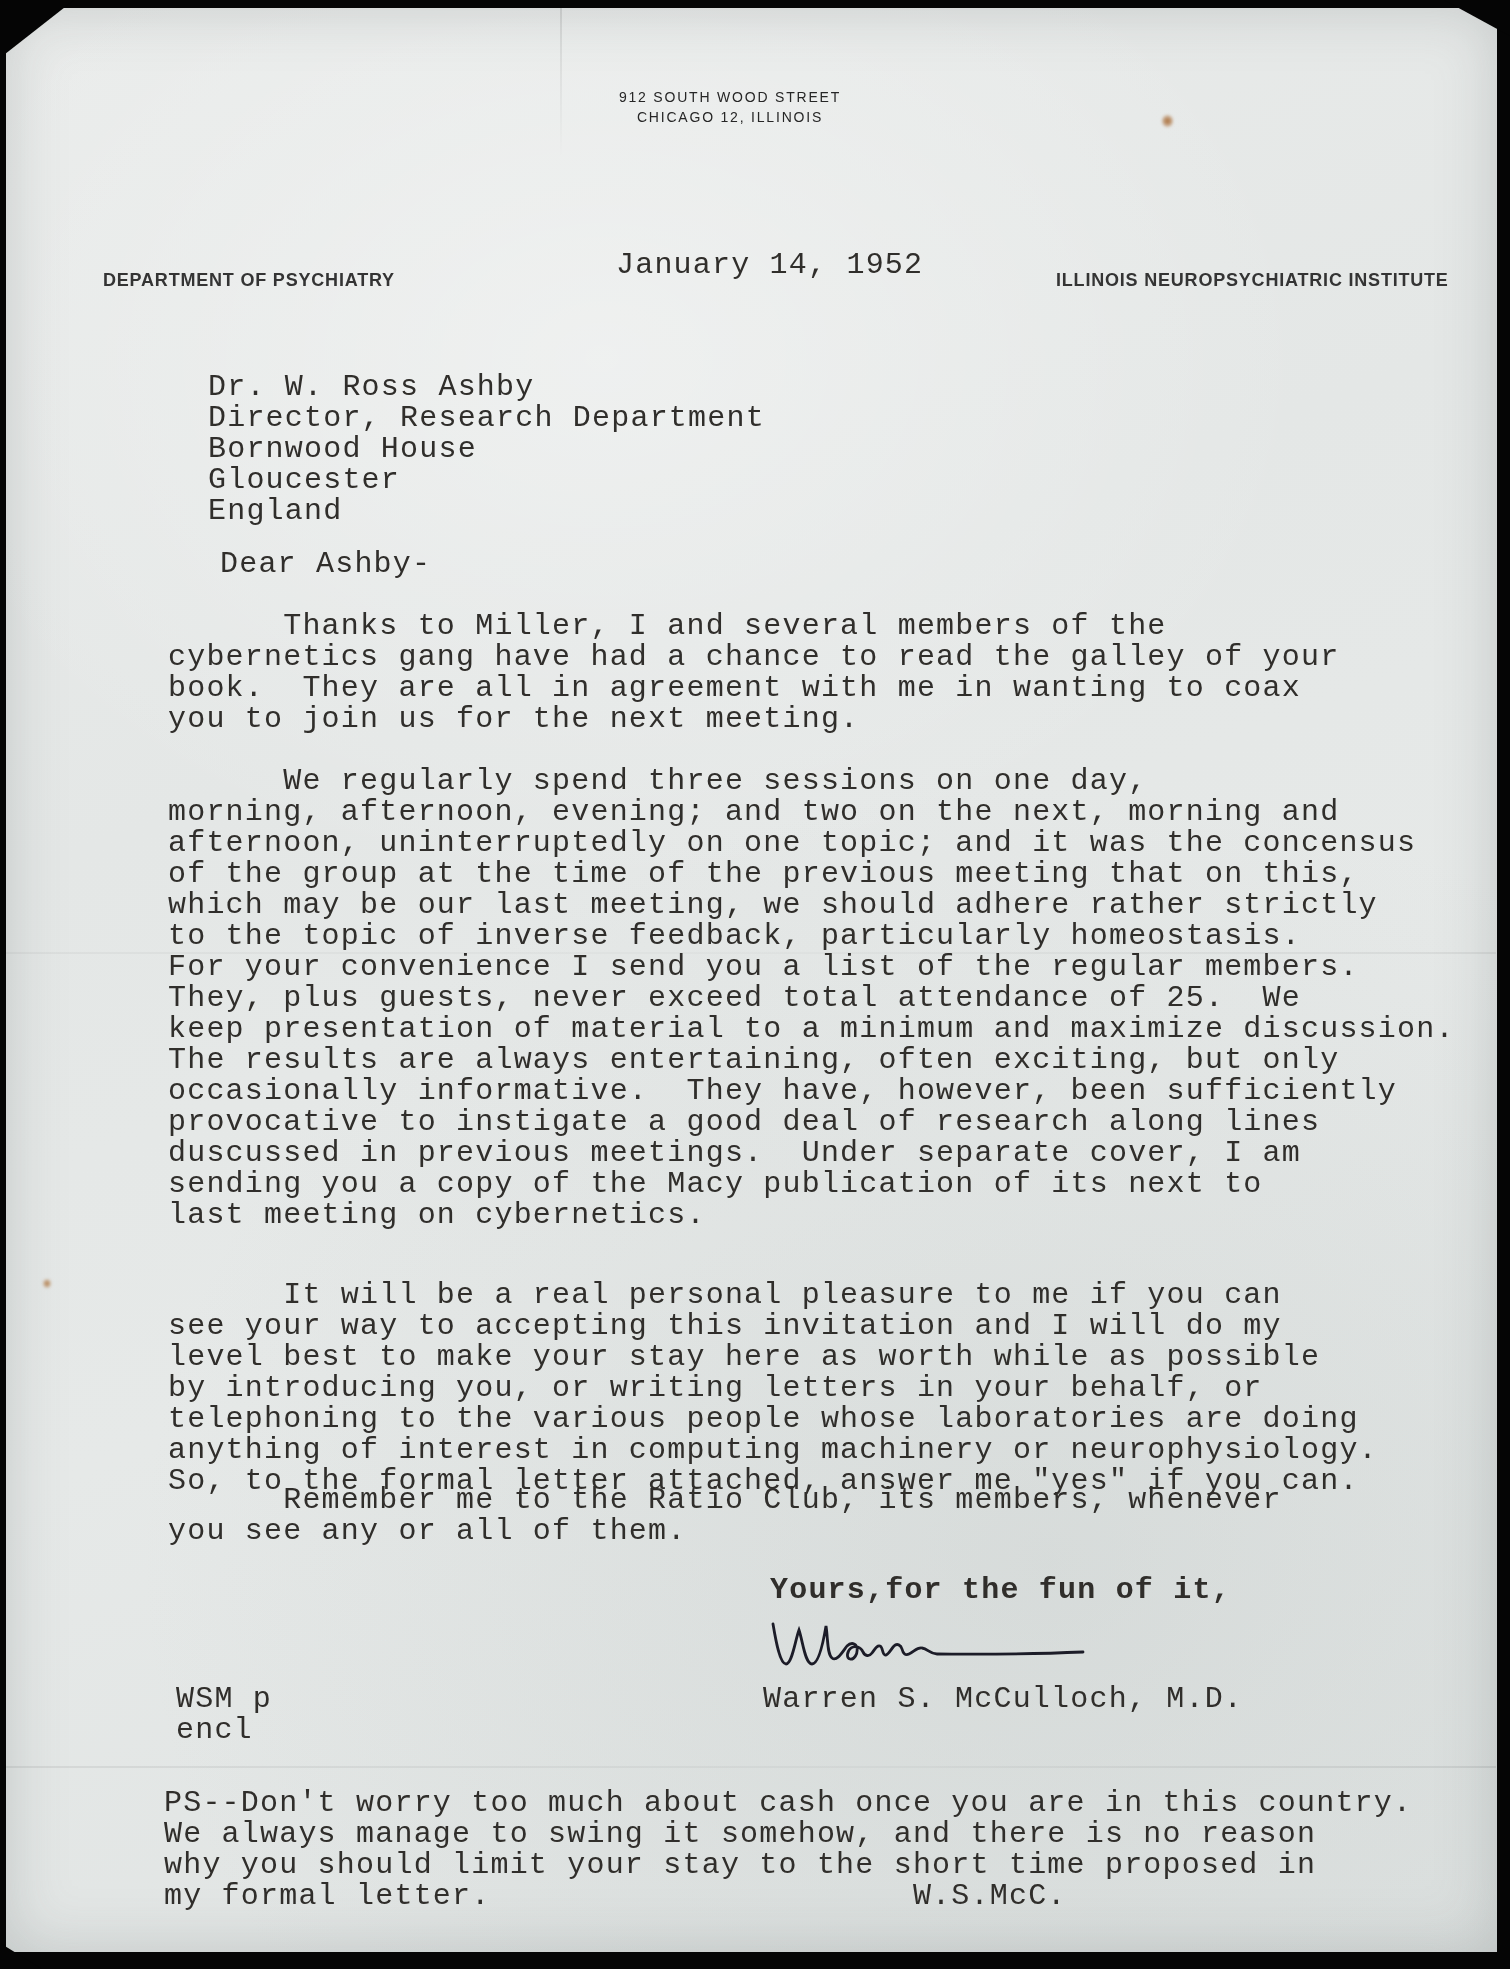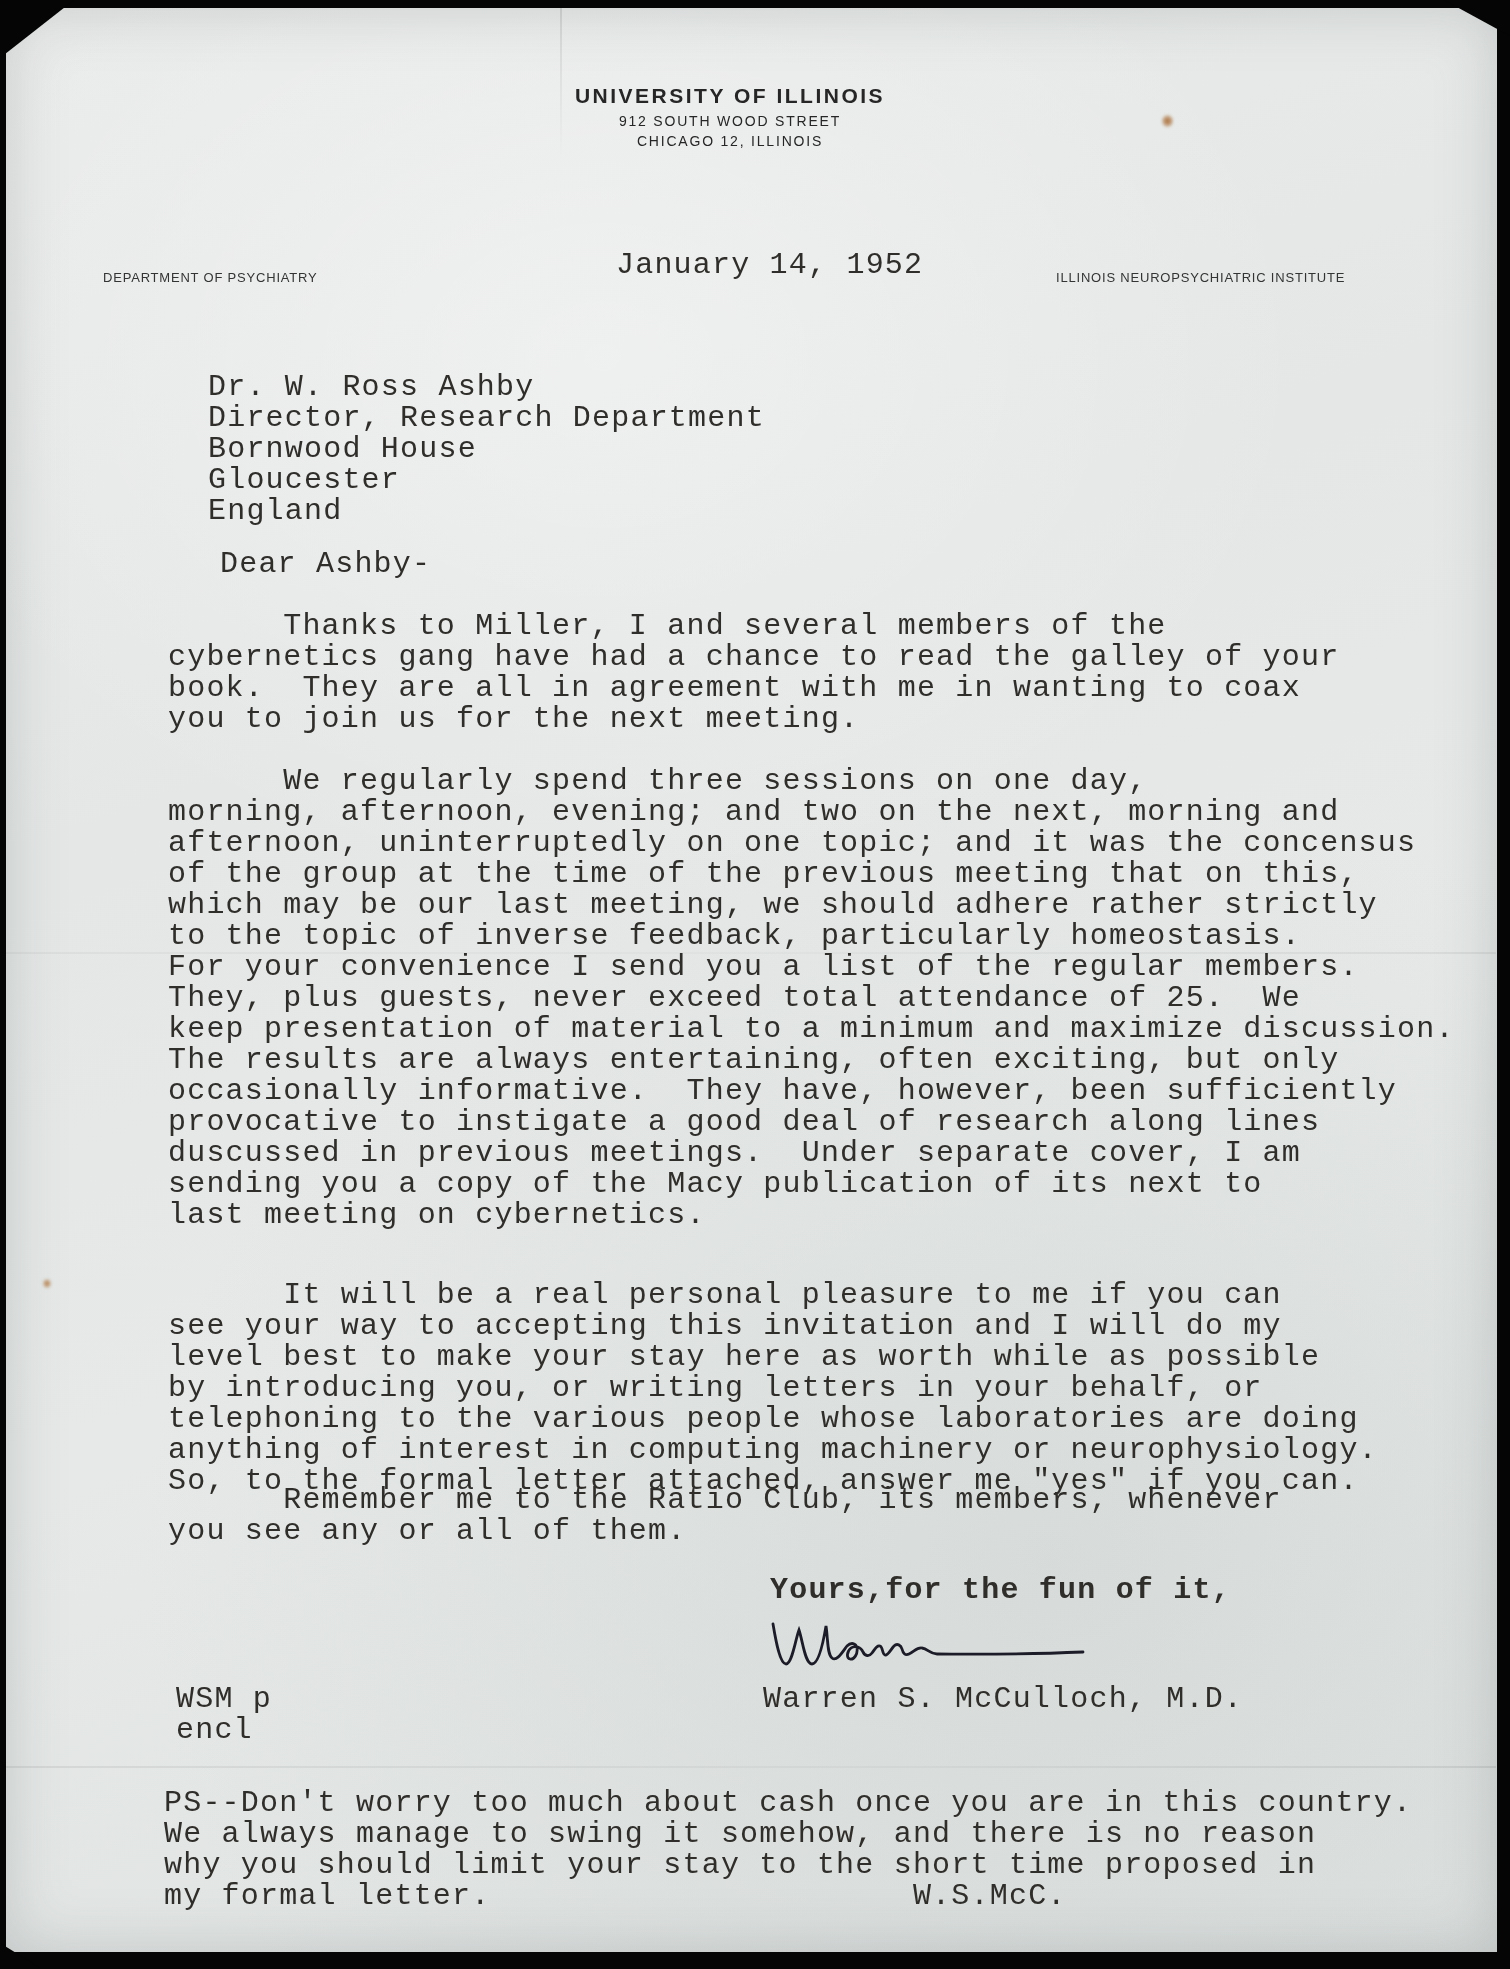--- a/index.html
+++ b/index.html
@@ -21,36 +21,35 @@
   #crease-h2{left:6px;top:952px;width:1490px;height:2px;background:linear-gradient(to right,rgba(0,0,0,.04),rgba(0,0,0,.02) 50%,rgba(0,0,0,.06));}
   .stain{position:absolute;border-radius:50%;filter:blur(1.5px);}
   #stain-1{left:1162px;top:115px;width:11px;height:12px;background:radial-gradient(circle,#a86a33 0%,rgba(168,106,51,.45) 60%,rgba(168,106,51,0) 100%);}
   #stain-2{left:43px;top:1279px;width:8px;height:9px;background:radial-gradient(circle,#b07a45 0%,rgba(176,122,69,.4) 60%,rgba(176,122,69,0) 100%);}
 
   .lh{position:absolute;left:430px;top:84px;width:600px;text-align:center;color:#262626;}
   .lh-big{font-size:21px;font-weight:bold;letter-spacing:2.5px;line-height:24px;}
   .lh-small{font-size:14px;font-weight:400;letter-spacing:1.8px;line-height:19px;margin-top:1px;}
   .lh-gap{height:3px;}
 
-  .side-head{position:absolute;font-size:13px;font-weight:normal;letter-spacing:.8px;color:#343434;}
+  .side-head{position:absolute;font-size:18px;font-weight:bold;letter-spacing:.8px;color:#343434;}
 
   .tw{font-family:"Liberation Mono","DejaVu Sans Mono",monospace;font-size:30px;line-height:31px;
       letter-spacing:1.2px;color:#302e2b;white-space:pre;}
   .block{position:absolute;}
 
   #signature-svg{position:absolute;left:765px;top:1616px;}
 </style>
 </head>
 <body>
 
 <div id="scan">
   <div id="paper"></div>
 
   <div class="lh">
-    <div class="lh-big">UNIVERSITY OF ILLINOIS</div>
     <div class="lh-gap"></div>
     <div class="lh-small">912 SOUTH WOOD STREET</div>
     <div class="lh-small">CHICAGO 12, ILLINOIS</div>
   </div>
 
   <div class="side-head" style="left:103px;top:270px;">DEPARTMENT OF PSYCHIATRY</div>
   <div class="tw block" style="left:616px;top:250px;">January 14, 1952</div>
   <div class="side-head" style="left:1056px;top:270px;">ILLINOIS NEUROPSYCHIATRIC INSTITUTE</div>
 
   <div class="tw block" style="left:208px;top:372px;">Dr. W. Ross Ashby

